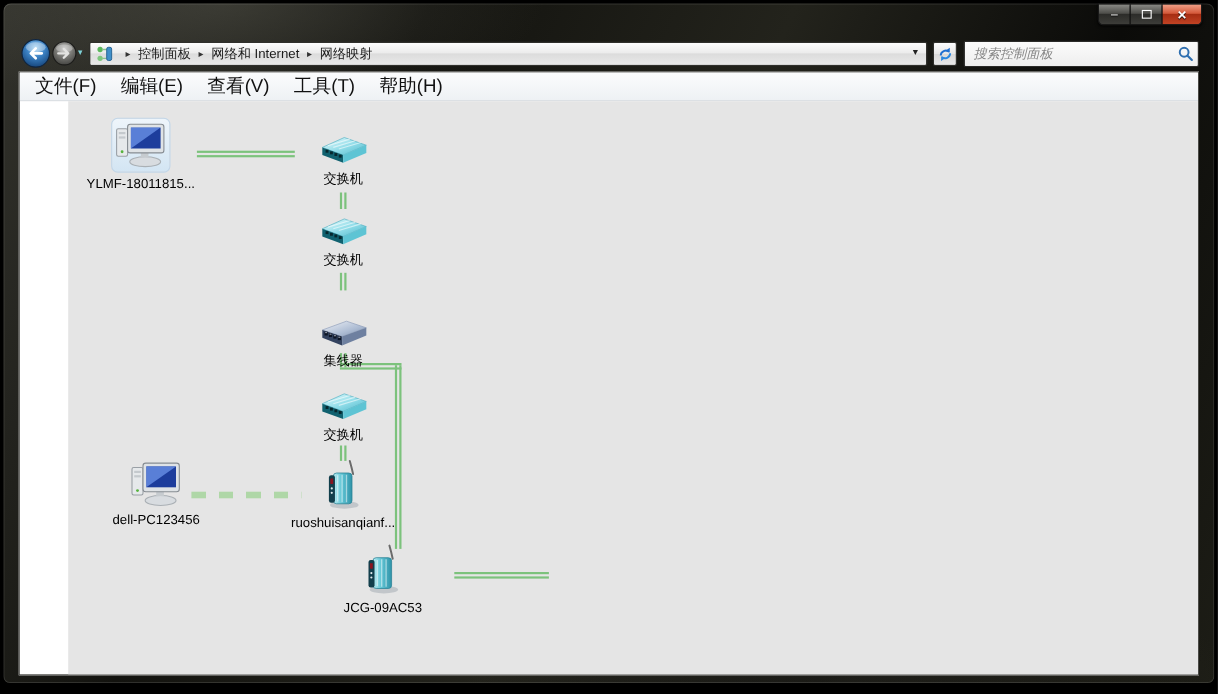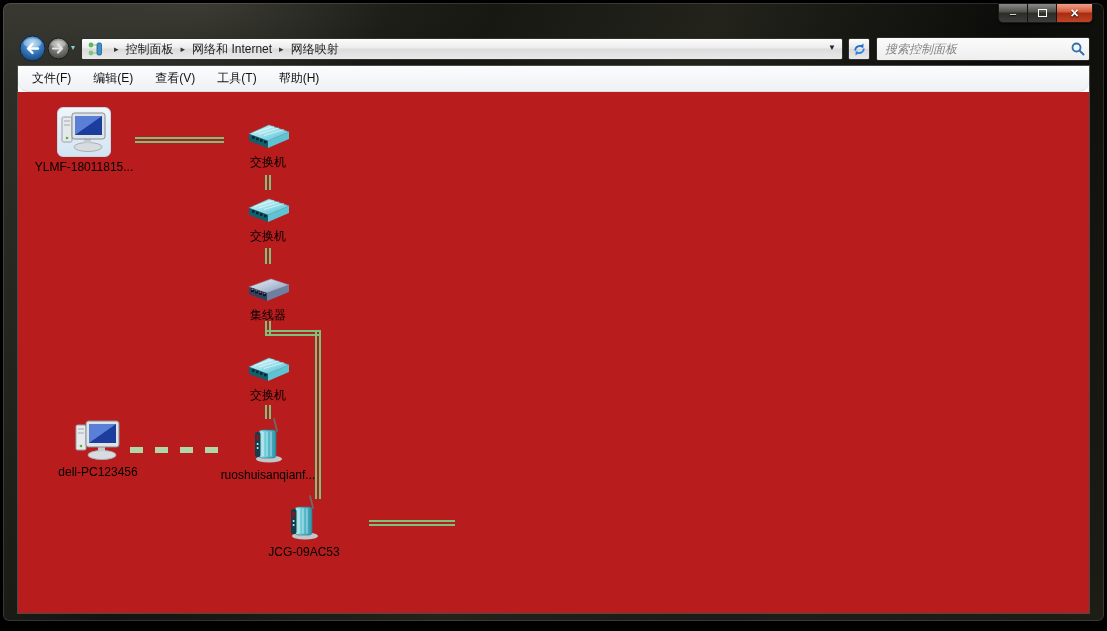--- a/index.html
+++ b/index.html
@@ -49,23 +49,23 @@
                font-style:italic; font-size:12px; color:#777; padding:0 4px 0 8px;
                font-family:"Liberation Sans","DejaVu Sans",sans-serif; }
   .search-box input::placeholder { color:#858585; font-style:italic; }
   .search-glyph { width:22px; display:flex; justify-content:center; }
 
   
   .inner { margin:0 14px; height:549px; background:#fff; border:1px solid #4a4a46;
            display:flex; flex-direction:column; }
   .menubar { height:26px; background:linear-gradient(#fbfcfd,#eef1f4);
              border-bottom:1px solid #d9dde1; display:flex; align-items:center;
-             padding-left:14px; font-size:12px; color:#111;border-radius:10px; }
+             padding-left:14px; font-size:17px; color:#111; }
   .menu-item { margin-right:22px; cursor:default; }
-  .content { position:relative; flex:1; background:#b91c1c; overflow:hidden; }
+  .content { position:relative; flex:1; background:#e5e5e5; overflow:hidden;margin-left:44px; }
 
   
   .node { position:absolute; width:130px; display:flex; flex-direction:column;
           align-items:center; cursor:default; }
   .node-label { margin-top:3px; font-size:12px; color:#000; white-space:nowrap; }
   .pc-tile { width:54px; height:50px; border-radius:6px;
              background:linear-gradient(#eef5fb,#d3e5f3); border:1px solid #c2d6e8;
              display:flex; align-items:center; justify-content:center; }
 
   .hline { position:absolute; height:6px; border-top:2px solid #7cc27c; border-bottom:2px solid #7cc27c; }
@@ -246,21 +246,21 @@
           <polygon points="4,12 23,19 23,26 4,19" fill="#10616f"></polygon>
           <polygon points="44,10 23,19 23,26 44,17" fill="#5ec4d4"></polygon>
           <rect x="7" y="14.2" width="2.6" height="2.6" fill="#06272e"></rect>
           <rect x="11" y="15.7" width="2.6" height="2.6" fill="#06272e"></rect>
           <rect x="15" y="17.2" width="2.6" height="2.6" fill="#06272e"></rect>
           <rect x="19" y="18.7" width="2.6" height="2.6" fill="#06272e"></rect>
         </svg>
         <div class="node-label">交换机</div>
       </div>
 
-      <div class="node" style="left:185px; top:185px;">
+      <div class="node" style="left:185px; top:198px;">
         <svg width="46" height="27">
           <polygon points="4,10 26,2 44,8 22,16" fill="url(#gHubTop)" stroke="#8d9cb8" stroke-width=".6"></polygon>
           <polygon points="4,10 22,16 22,24 4,17" fill="#33425f"></polygon>
           <polygon points="44,8 22,16 22,24 44,15" fill="#6e80a0"></polygon>
           <rect x="6" y="11.6" width="3" height="3.4" fill="#0c1424"></rect>
             <path d="M6.6 12.4 h1.8" stroke="#cfd6e2" stroke-width=".7"></path>
           <rect x="10" y="13" width="3" height="3.4" fill="#0c1424"></rect>
             <path d="M10.6 13.8 h1.8" stroke="#cfd6e2" stroke-width=".7"></path>
           <rect x="14" y="14.4" width="3" height="3.4" fill="#0c1424"></rect>
             <path d="M14.6 15.2 h1.8" stroke="#cfd6e2" stroke-width=".7"></path>

